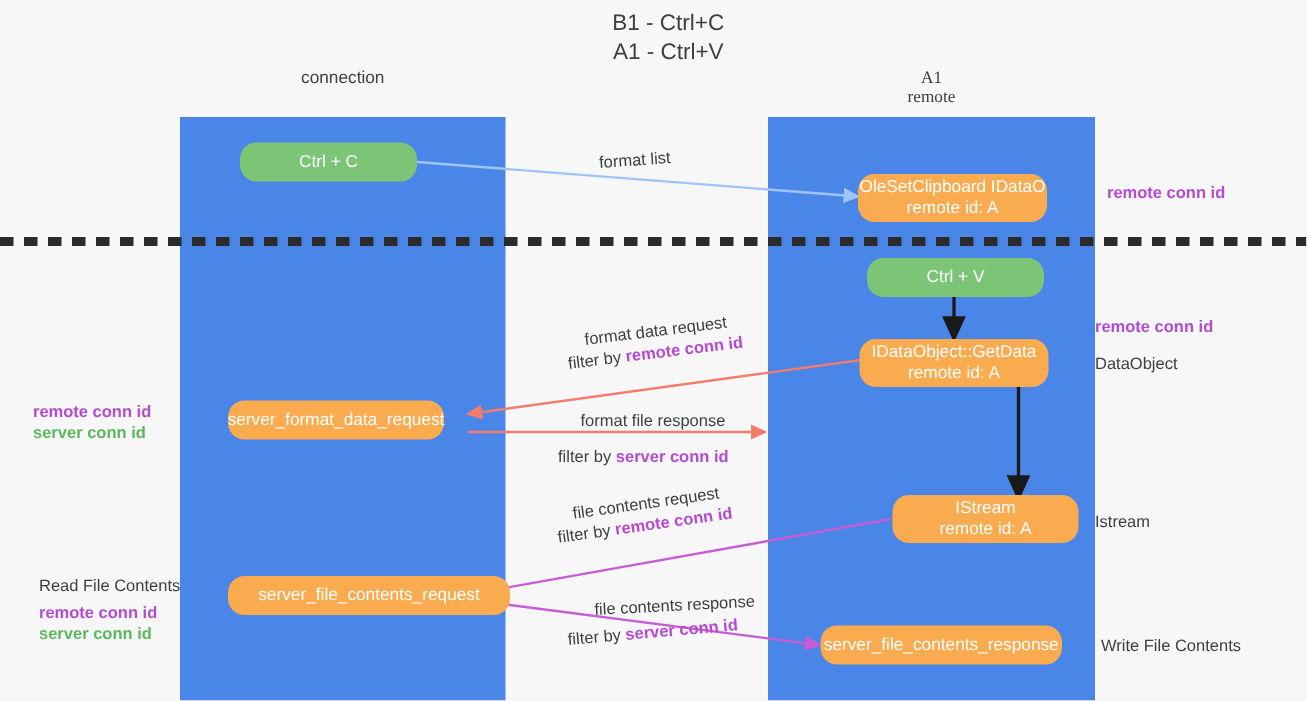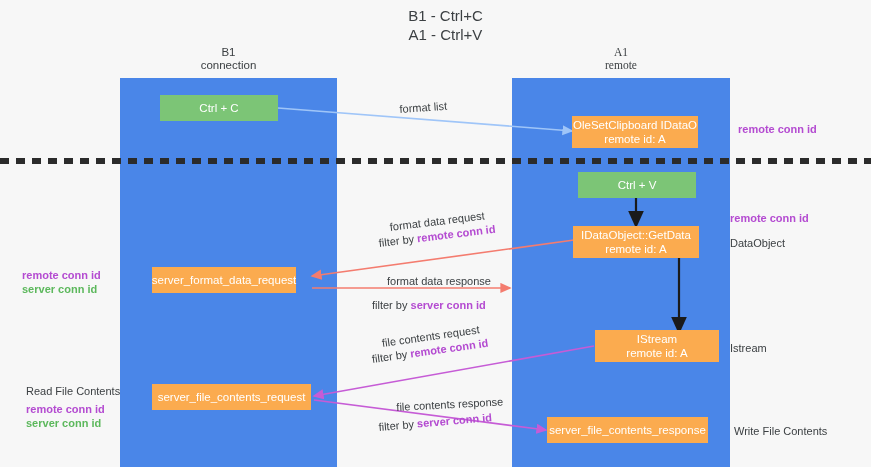--- a/index.html
+++ b/index.html
@@ -23,21 +23,21 @@
   .colhead{
     position:absolute;text-align:center;font-size:11.5px;line-height:13px;color:#3c4043;
   }
   .colhead.b1{left:120px;top:46px;width:217px;}
   .colhead.a1{left:512px;top:46px;width:218px;font-family:Liberation Serif, serif;}
 
   .node{
     position:absolute;display:flex;flex-direction:column;
     align-items:center;justify-content:center;
     color:#ffffff;font-size:11.5px;line-height:14px;text-align:center;
-    box-sizing:border-box;padding:0 4px;
+    box-sizing:border-box;padding:0 4px;border-radius:11px;
   }
   .node.green{background:#76c893;background:#7cc576;}
   .node.orange{background:#fbaf50;background:#fbab4f;}
 
   .lbl{
     position:absolute;font-size:11px;line-height:14px;color:#3c4043;
     white-space:nowrap;
   }
   .lbl.rot{transform-origin:left top;}
   .purple{color:#b44bd1;font-weight:bold;}
@@ -56,21 +56,20 @@
 
   <div class="lane b1"></div>
   <div class="lane a1"></div>
 
   <div class="title">
     <div>B1 - Ctrl+C</div>
     <div>A1 - Ctrl+V</div>
   </div>
 
   <div class="colhead b1">
-    <div>B1</div>
     <div>connection</div>
   </div>
   <div class="colhead a1">
     <div>A1</div>
     <div>remote</div>
   </div>
 
   <svg class="arrows" viewBox="0 0 871 467">
     <defs>
       <marker id="ah-blue" markerWidth="7" markerHeight="7" refX="6" refY="3.2" orient="auto">
@@ -123,36 +122,36 @@
   <div class="node orange" style="left:152px;top:267px;width:144px;height:26px;">
     <span>server_format_data_request</span>
   </div>
 
 
   <div class="node orange" style="left:595px;top:330px;width:124px;height:32px;">
     <span>IStream</span>
     <span>remote id: A</span>
   </div>
 
-  <div class="node orange" style="left:152px;top:384px;width:159px;height:26px;">
+  <div class="node orange" style="left:152px;top:384px;width:188px;height:26px;">
     <span>server_file_contents_request</span>
   </div>
 
   <div class="node orange" style="left:547px;top:417px;width:161px;height:26px;">
     <span>server_file_contents_response</span>
   </div>
 
   <div class="lbl rot" style="left:399px;top:102px;transform:rotate(-4deg);">format list</div>
 
   <div class="lbl rot" style="left:389px;top:220px;transform:rotate(-7deg);">format data request</div>
   <div class="lbl rot" style="left:378px;top:236px;transform:rotate(-7deg);">
     <span>filter by </span><span class="purple">remote conn id</span>
   </div>
 
-  <div class="lbl" style="left:387px;top:274px;">format data response</div>
+  <div class="lbl" style="left:387px;top:274px;">format file response</div>
   <div class="lbl" style="left:372px;top:298px;">
     <span>filter by </span><span class="purple">server conn id</span>
   </div>
 
   <div class="lbl rot" style="left:381px;top:336px;transform:rotate(-8deg);">file contents request</div>
   <div class="lbl rot" style="left:371px;top:352px;transform:rotate(-8deg);">
     <span>filter by </span><span class="purple">remote conn id</span>
   </div>
 
   <div class="lbl rot" style="left:396px;top:400px;transform:rotate(-3deg);">file contents response</div>

